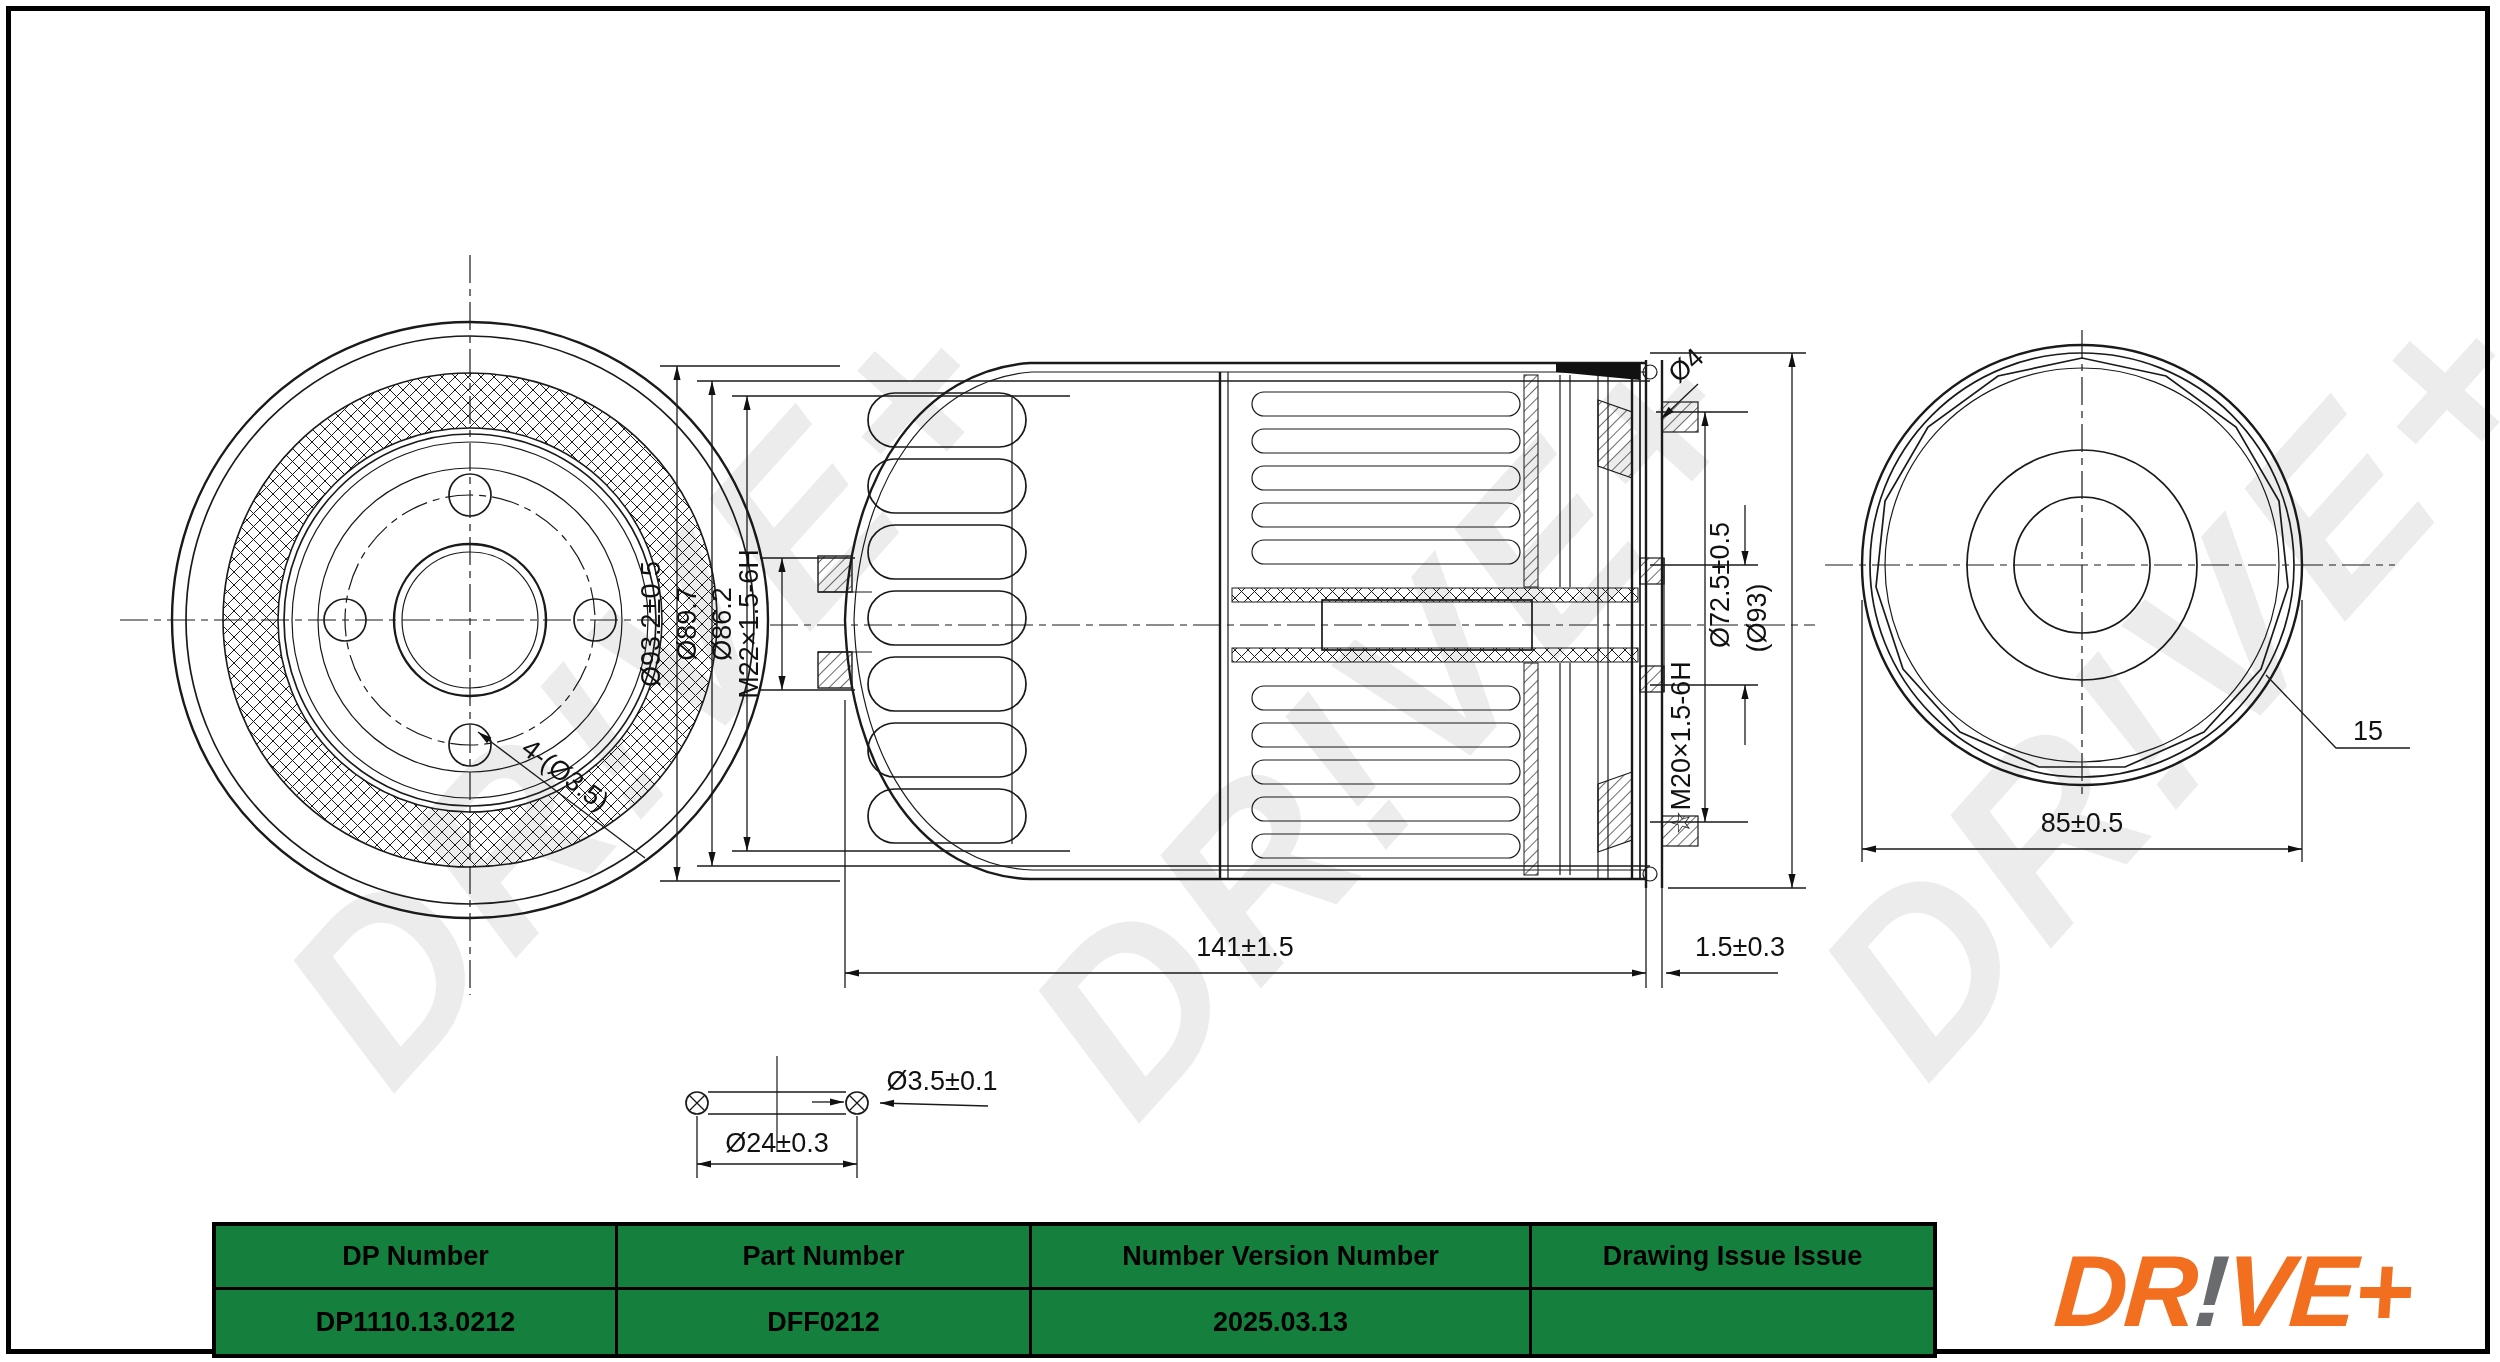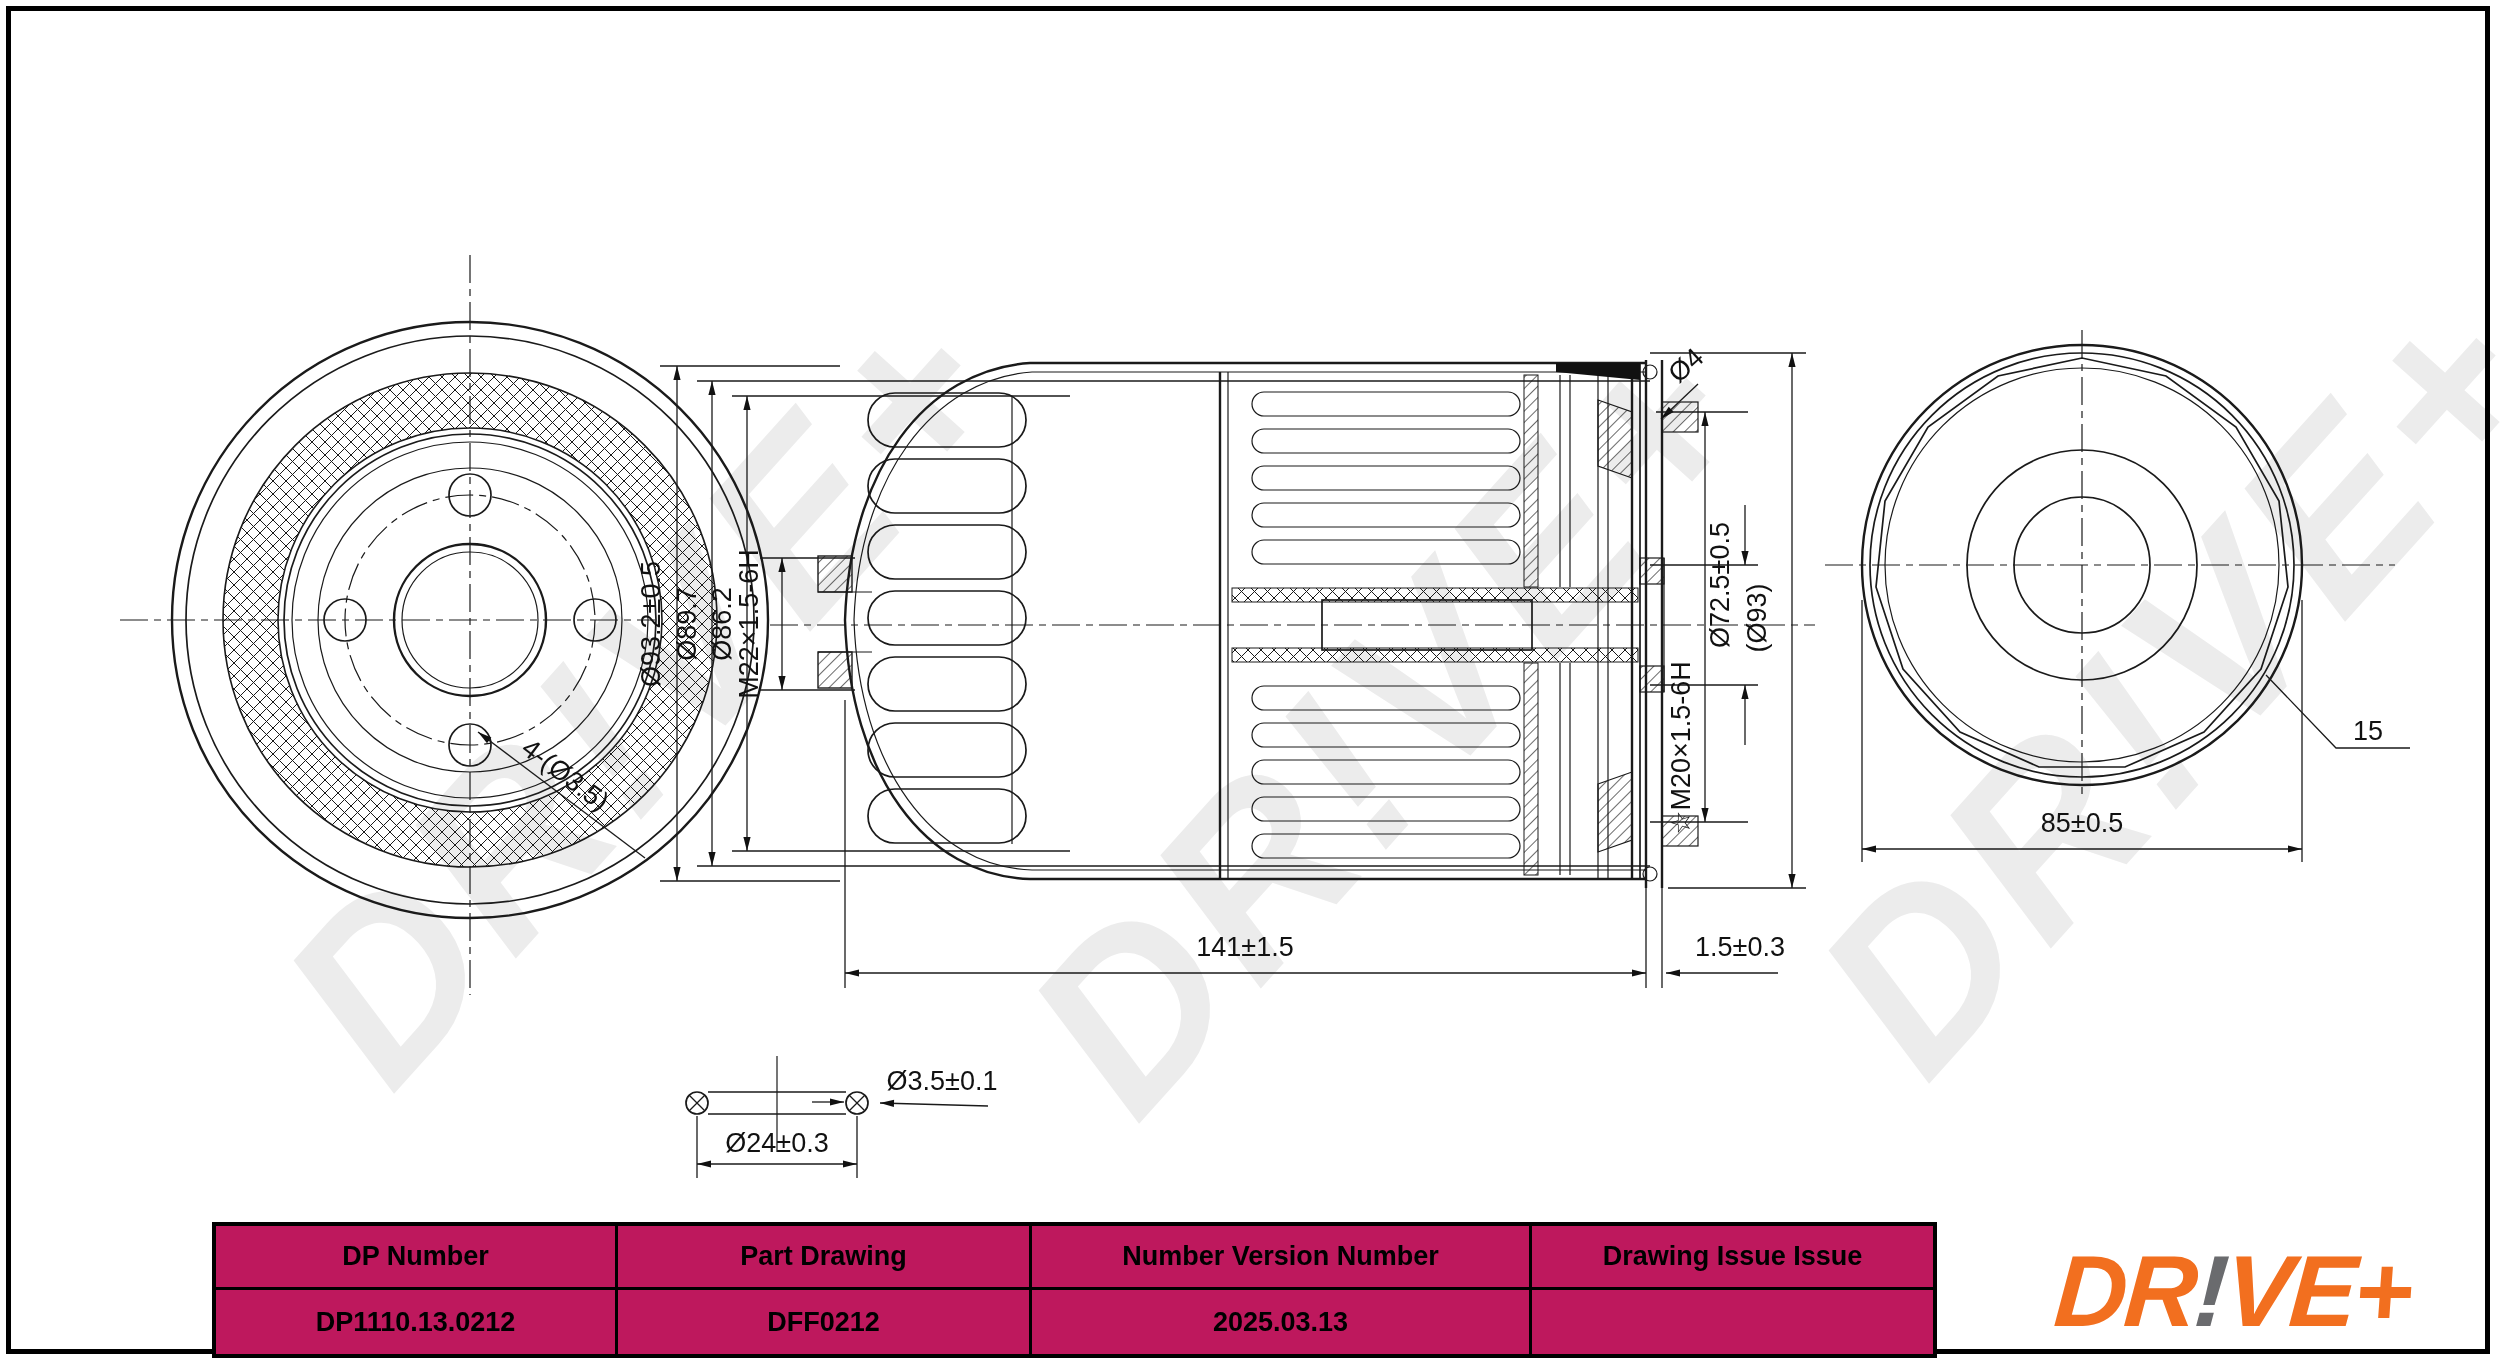--- a/index.html
+++ b/index.html
@@ -17,21 +17,21 @@
   
   .ln{stroke:#1a1a1a;stroke-width:2.4;fill:none;}
   .md{stroke:#1a1a1a;stroke-width:1.7;fill:none;}
   .tn{stroke:#1a1a1a;stroke-width:1.2;fill:none;}
   .cl{stroke:#1a1a1a;stroke-width:1.2;fill:none;stroke-dasharray:28 6 7 6;}
   .dm{stroke:#1a1a1a;stroke-width:1.3;fill:none;}
   text.dt{font:27px "Liberation Sans",sans-serif;fill:#111;}
   
   .tb{position:absolute;left:212px;top:1222px;width:1725px;height:136px;border:4px solid #000;
       box-sizing:border-box;display:grid;grid-template-columns:402px 414px 500px 1fr;
-      grid-template-rows:1fr 1fr;z-index:4;background:#be185d;
+      grid-template-rows:1fr 1fr;z-index:4;background:#15803d;
       font:bold 27px "Liberation Sans",sans-serif;color:#000;}
   .tb .c{border-right:3px solid #000;border-bottom:3px solid #000;display:flex;
          align-items:center;justify-content:center;box-sizing:border-box;}
   .tb .c:nth-child(4n){border-right:none;}
   .tb .c:nth-child(n+5){border-bottom:none;}
   
   .logo{position:absolute;left:1975px;top:1236px;width:515px;height:110px;z-index:4;
         display:flex;align-items:center;justify-content:center;
         font:bold italic 101px "Liberation Sans",sans-serif;letter-spacing:-3px;
         transform:skewX(-4deg);}
@@ -248,21 +248,21 @@
       <line class="dm" x1="697" y1="1164" x2="857" y2="1164" marker-start="url(#as)" marker-end="url(#ae)"></line>
       <text class="dt" x="777" y="1152" text-anchor="middle">Ø24±0.3</text>
       <line class="dm" x1="988" y1="1106" x2="880" y2="1103" marker-end="url(#ae)"></line>
       <line class="dm" x1="812" y1="1102" x2="844" y2="1102" marker-end="url(#ae)"></line>
       <text class="dt" x="942" y="1090" text-anchor="middle">Ø3.5±0.1</text>
     </g>
   </svg>
 
   <div class="tb">
     <div class="c">DP Number</div>
-    <div class="c">Part Drawing</div>
+    <div class="c">Part Number</div>
     <div class="c">Number Version Number</div>
     <div class="c">Drawing Issue Issue</div>
     <div class="c">DP1110.13.0212</div>
     <div class="c">DFF0212</div>
     <div class="c">2025.03.13</div>
   </div>
 
   <div class="logo">
     <span class="lg-o">DR</span>
       <span class="lg-g">!</span>

